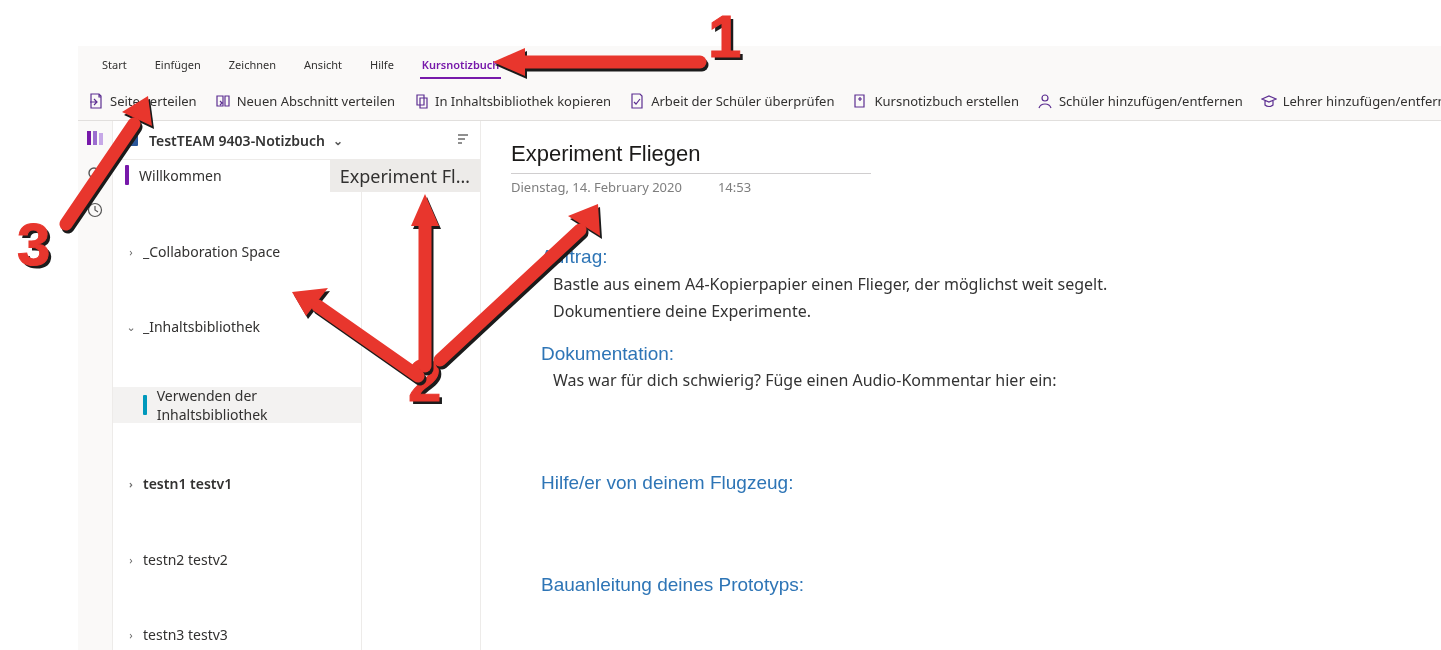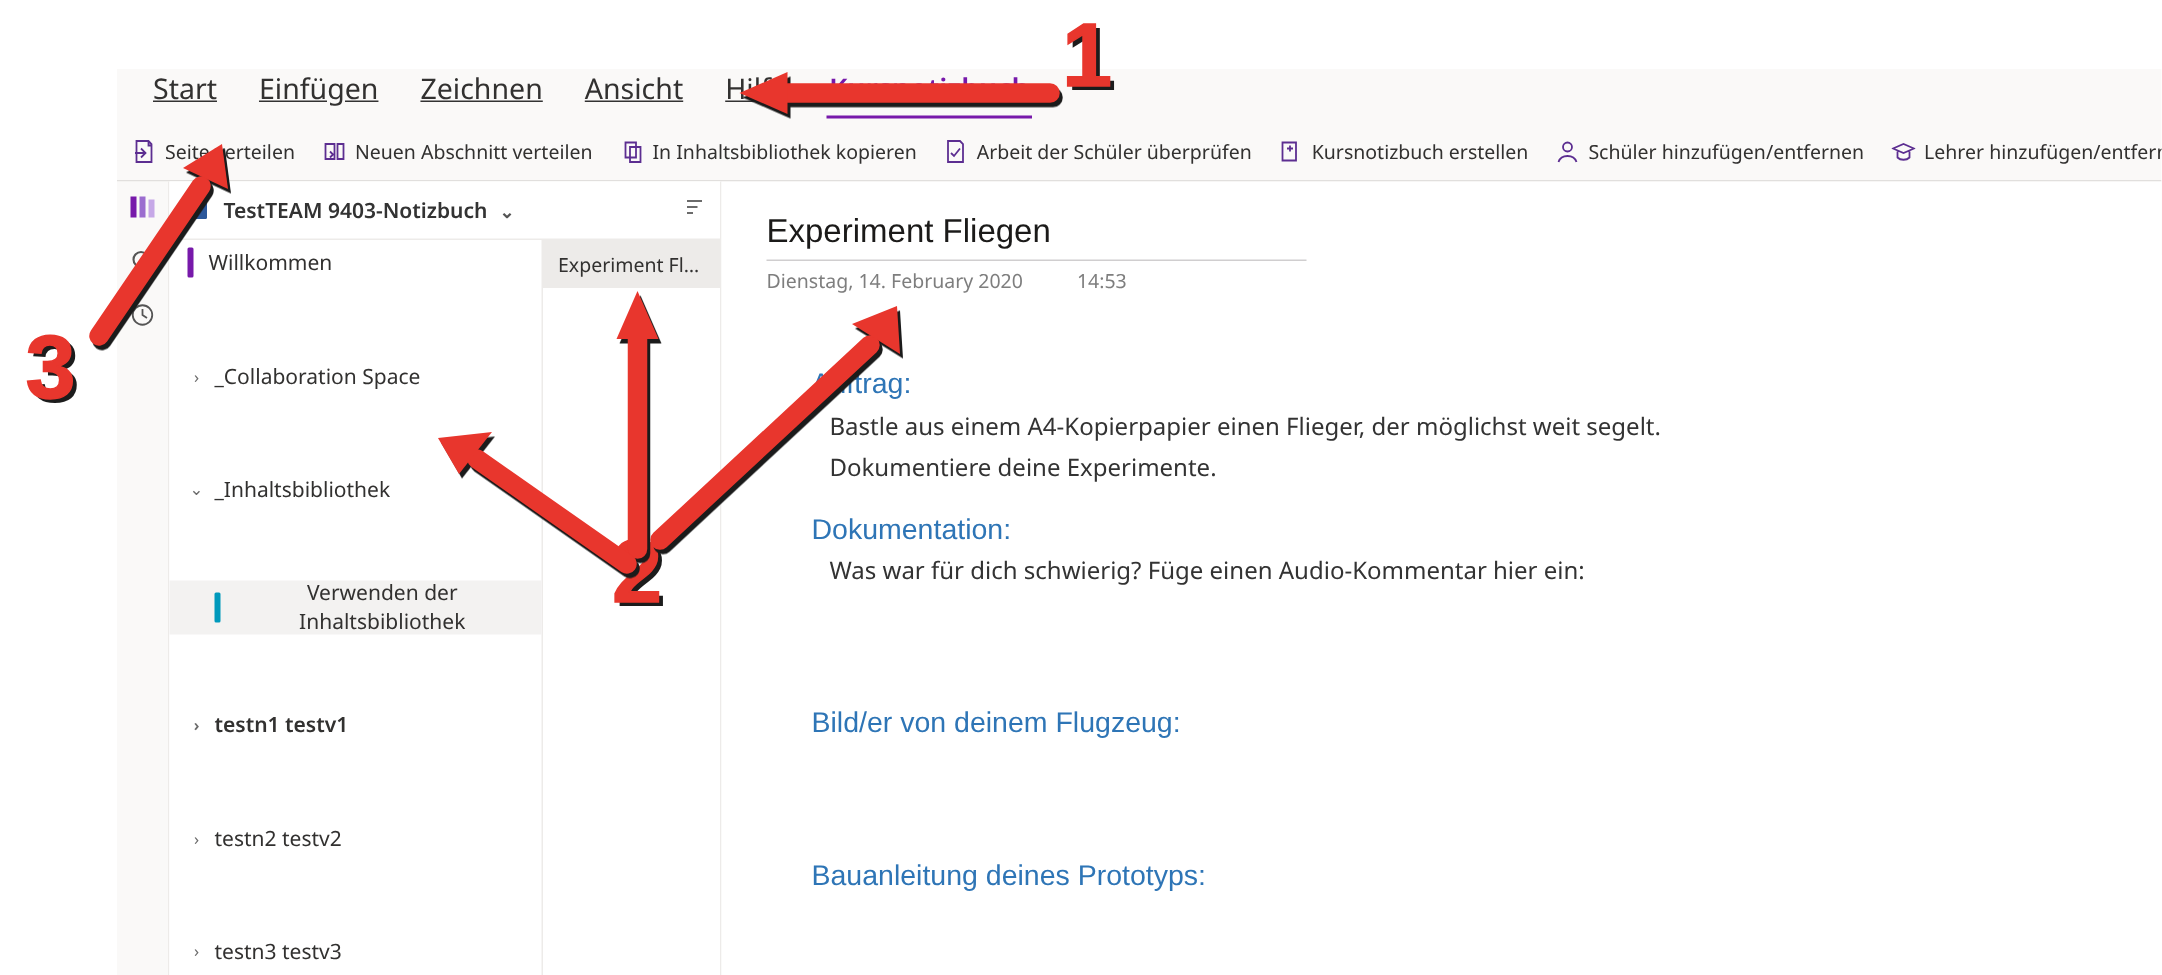--- a/index.html
+++ b/index.html
@@ -16,23 +16,22 @@
     position:absolute;
     left:78px;right:0;top:46px;bottom:0;
     display:flex;flex-direction:column;
     background:#faf9f8;
   }
   
   .tab-row{
     display:flex;align-items:flex-end;
     padding:0 10px;
     height:36px;
-    font-size:19px;
+    font-size:11px;
     background:#faf9f8;
-    text-decoration:underline;
   }
   .tab{
     padding:6px 14px 10px 14px;
     cursor:pointer;
     color:#323130;
     position:relative;
   }
   .tab.active{font-weight:600;color:#7719aa;}
   .tab.active:after{
     content:"";position:absolute;left:12px;right:12px;bottom:3px;
@@ -79,25 +78,25 @@
   }
   .sec-item{
     display:flex;align-items:center;gap:6px;
     height:36px;padding:0 8px 0 12px;
     cursor:pointer;font-size:14px;color:#323130;
   }
   .sec-item.sel{background:#f3f2f1;font-weight:400;}
   .sec-item .bar{width:4px;height:20px;border-radius:1px;background:#7719aa;margin-right:4px;}
   .sec-item .bar.cyan{background:#0099bc;}
   .sec-item .chev{width:12px;display:inline-flex;justify-content:center;color:#6b6b6b;font-size:11px;}
-  .sec-item.child{padding-left:30px;text-align:center;}
+  .sec-item.child{padding-left:30px;}
   .sec-item.bold{font-weight:600;}
   .pages{
     width:118px;background:#fff;
-    display:flex;flex-direction:column;font-size:13px;
+    display:flex;flex-direction:column;font-size:18px;align-items:flex-end;
   }
   .page-item{
     height:32px;padding:0 10px;display:flex;align-items:center;
     cursor:pointer;color:#323130;
     overflow:hidden;text-overflow:ellipsis;white-space:nowrap;
   }
   .page-item.sel{background:#edebe9;}
   .content{
     flex:1;background:#fff;padding:18px 30px 0 30px;overflow:auto;
   }
@@ -274,21 +273,21 @@
 
       <div class="doc">
         <div class="h first">Auftrag:</div>
         <p>Bastle aus einem A4-Kopierpapier einen Flieger, der möglichst weit segelt.</p>
         <p>Dokumentiere deine Experimente.</p>
 
         <div class="h">Dokumentation:</div>
         <p>Was war für dich schwierig? Füge einen Audio-Kommentar hier ein:</p>
 
         <div class="gap-lg"></div>
-        <div class="h">Bild/er von deinem Flugzeug:</div>
+        <div class="h">Hilfe/er von deinem Flugzeug:</div>
 
         <div class="gap-lg"></div>
         <div class="h">Bauanleitung deines Prototyps:</div>
       </div>
     </div>
 
   </div>
 </div>
 
 <div class="anno big-num" style="left:708px;top:2px;">1</div>

